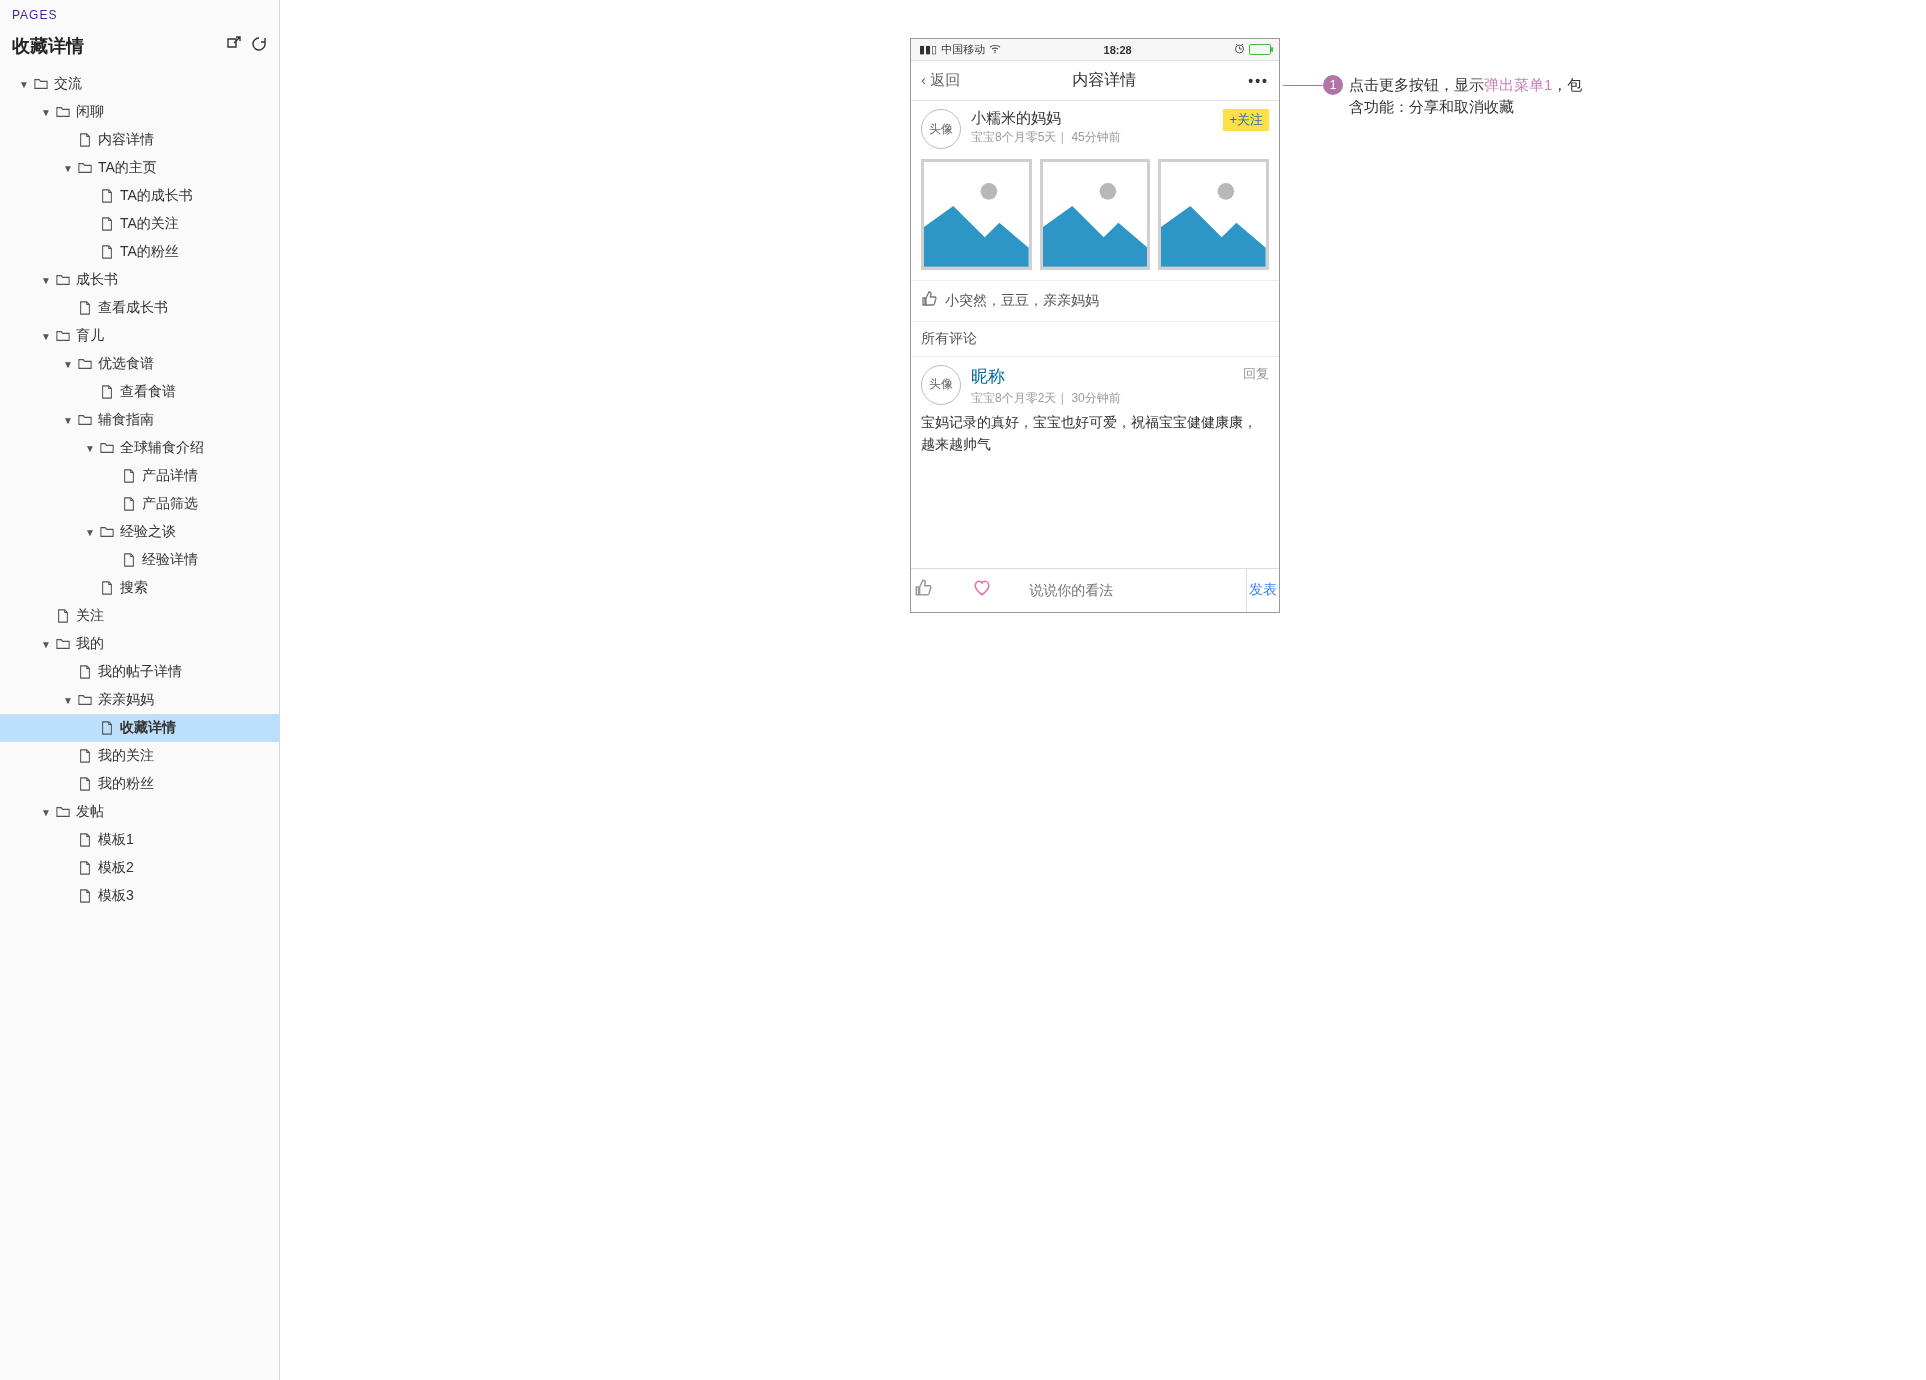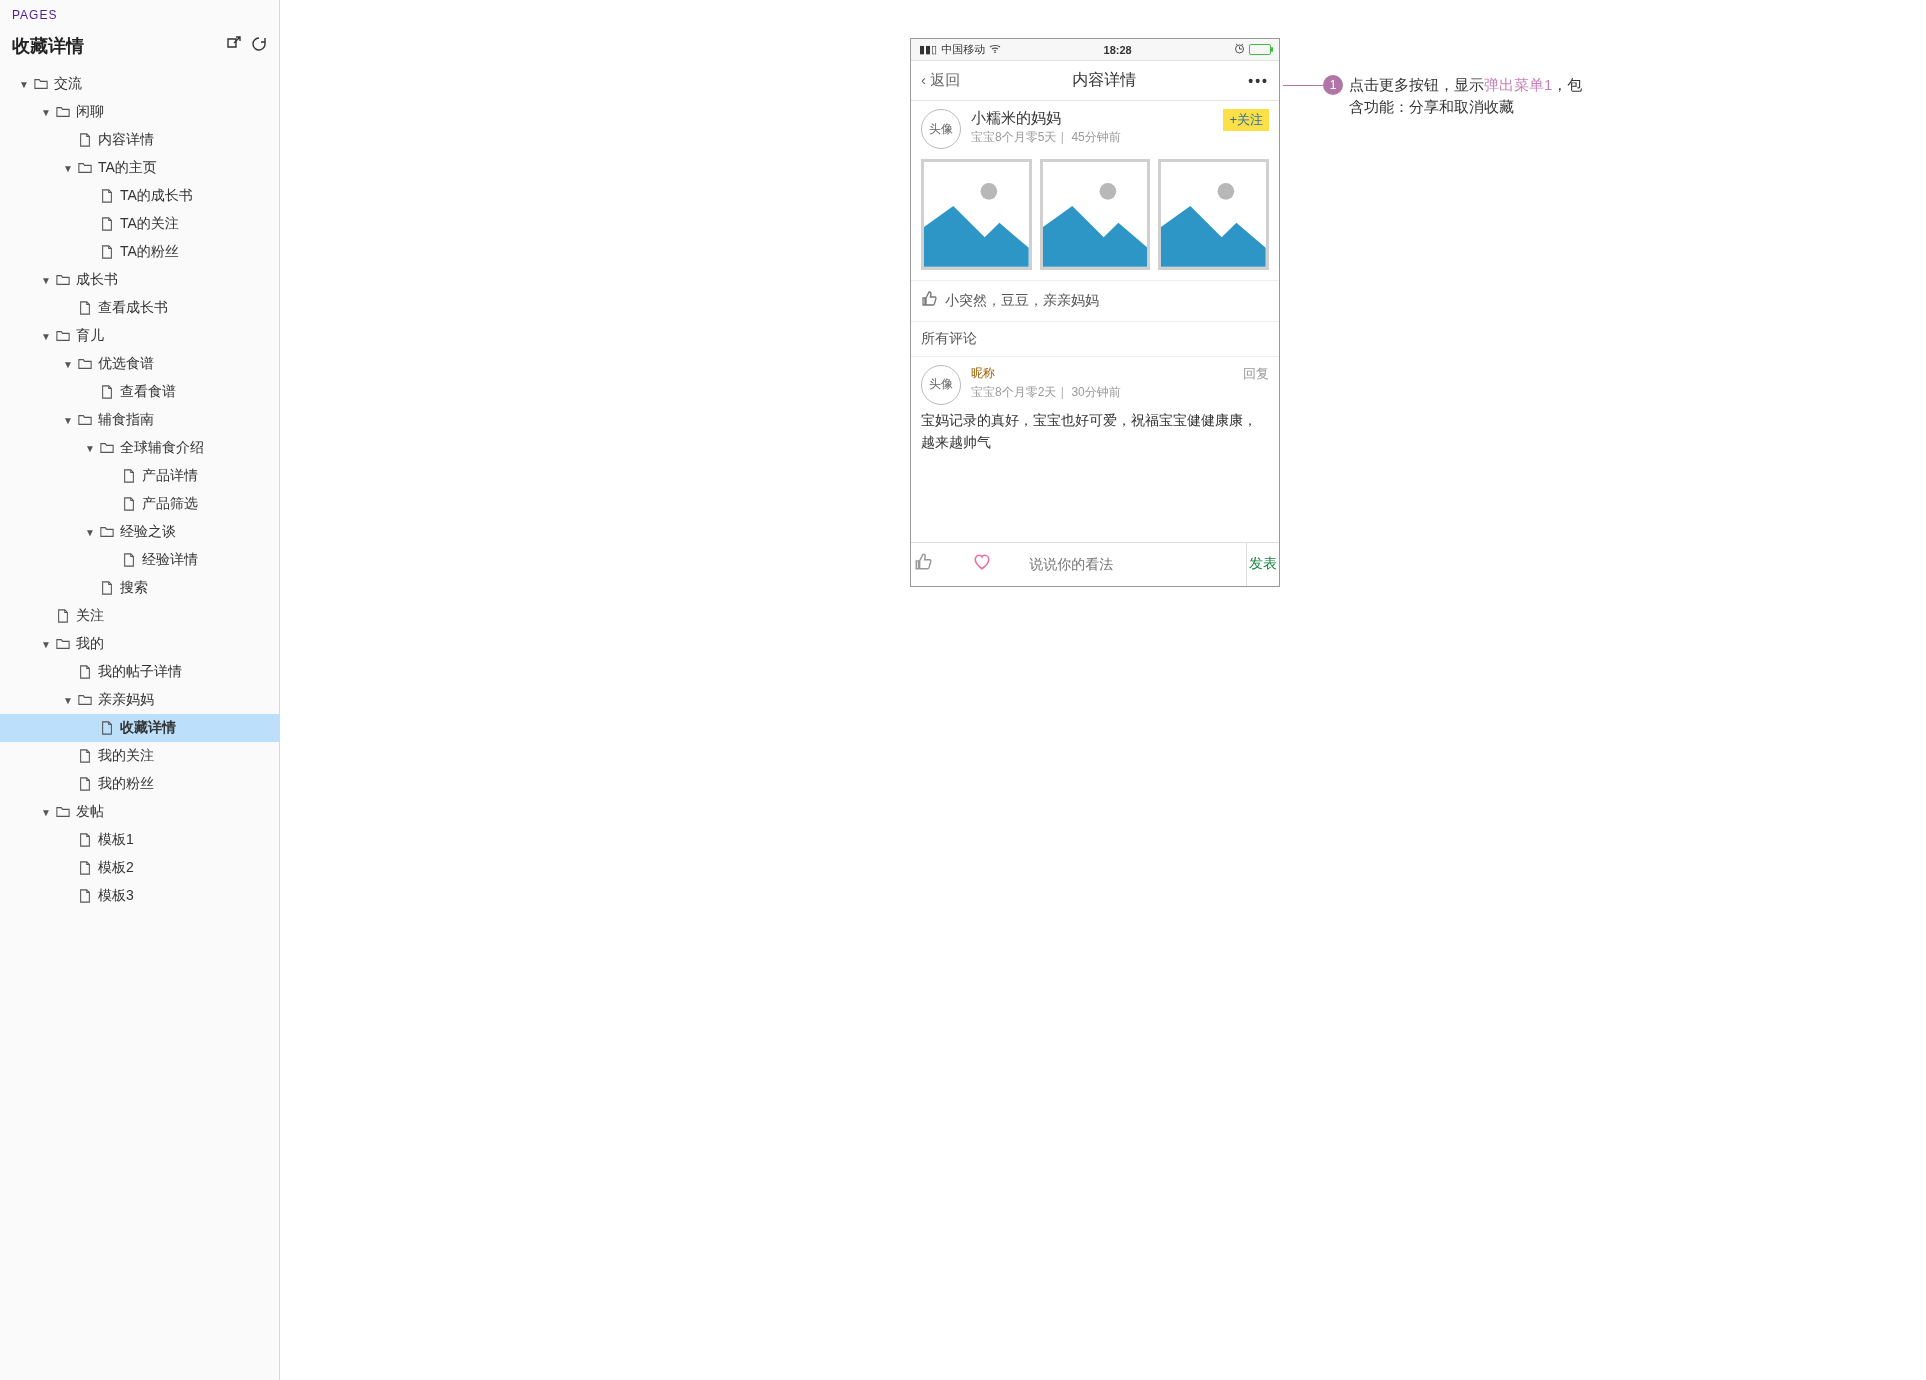--- a/index.html
+++ b/index.html
@@ -58,31 +58,31 @@
 .img-ph { flex: 1; aspect-ratio: 1/1; border: 3px solid #d0d0d0; background: #fff; position: relative; overflow: hidden; }
 .img-ph svg { width: 100%; height: 100%; }
 
 .likes-row { display: flex; align-items: center; gap: 8px; padding: 10px; border-bottom: 1px solid #eee; font-size: 14px; color: #555; }
 .like-icon { font-size: 16px; color: #666; }
 
 .comments-head { padding: 8px 10px; font-size: 14px; color: #555; border-bottom: 1px solid #eee; }
 .comment { padding: 8px 10px 10px; }
 .comment-head { display: flex; align-items: flex-start; gap: 10px; }
 .comment-user { flex: 1; }
-.comment-name { font-size: 12px; color: #a16207; }
+.comment-name { font-size: 17px; color: #0369a1; }
 .comment-meta { font-size: 12px; color: #999; margin-top: 2px; }
 .reply-btn { font-size: 13px; color: #999; }
 .comment-body { font-size: 14px; line-height: 22px; color: #333; margin-top: 4px; }
 
-.input-bar { display: flex; align-items: center; height: 44px; border-top: 1px solid #ddd; margin-top: 79px; gap: 36px; }
+.input-bar { display: flex; align-items: center; height: 44px; border-top: 1px solid #ddd; margin-top: 103px; gap: 36px; }
 .input-bar .ib-icon { width: 40px; text-align: center; font-size: 18px; }
 .ib-like { color: #888; }
 .ib-heart { color: #e86fa4; }
 .input-bar input { flex: 1; border: none; outline: none; font-size: 14px; color: #999; background: transparent; }
-.input-bar .send { width: 56px; text-align: center; border-left: 1px solid #ddd; height: 100%; display: flex; align-items: center; justify-content: center; font-size: 14px; color: #15803d; }
+.input-bar .send { width: 56px; text-align: center; border-left: 1px solid #ddd; height: 100%; display: flex; align-items: center; justify-content: center; font-size: 14px; color: #3b82f6; }
 
 
 .annotation { position: absolute; left: 1003px; top: 74px; display: flex; align-items: flex-start; }
 .anno-line { width: 40px; height: 1px; background: #b075a6; margin-top: 11px; }
 .anno-badge { width: 20px; height: 20px; border-radius: 50%; background: #b075a6; color: #fff; font-size: 12px; display: flex; align-items: center; justify-content: center; margin-right: 6px; margin-top: 1px; }
 .anno-text { font-size: 15px; line-height: 22px; max-width: 240px; }
 .anno-link { color: #c77fb9; }
 </style>
 </head>
 <body>

